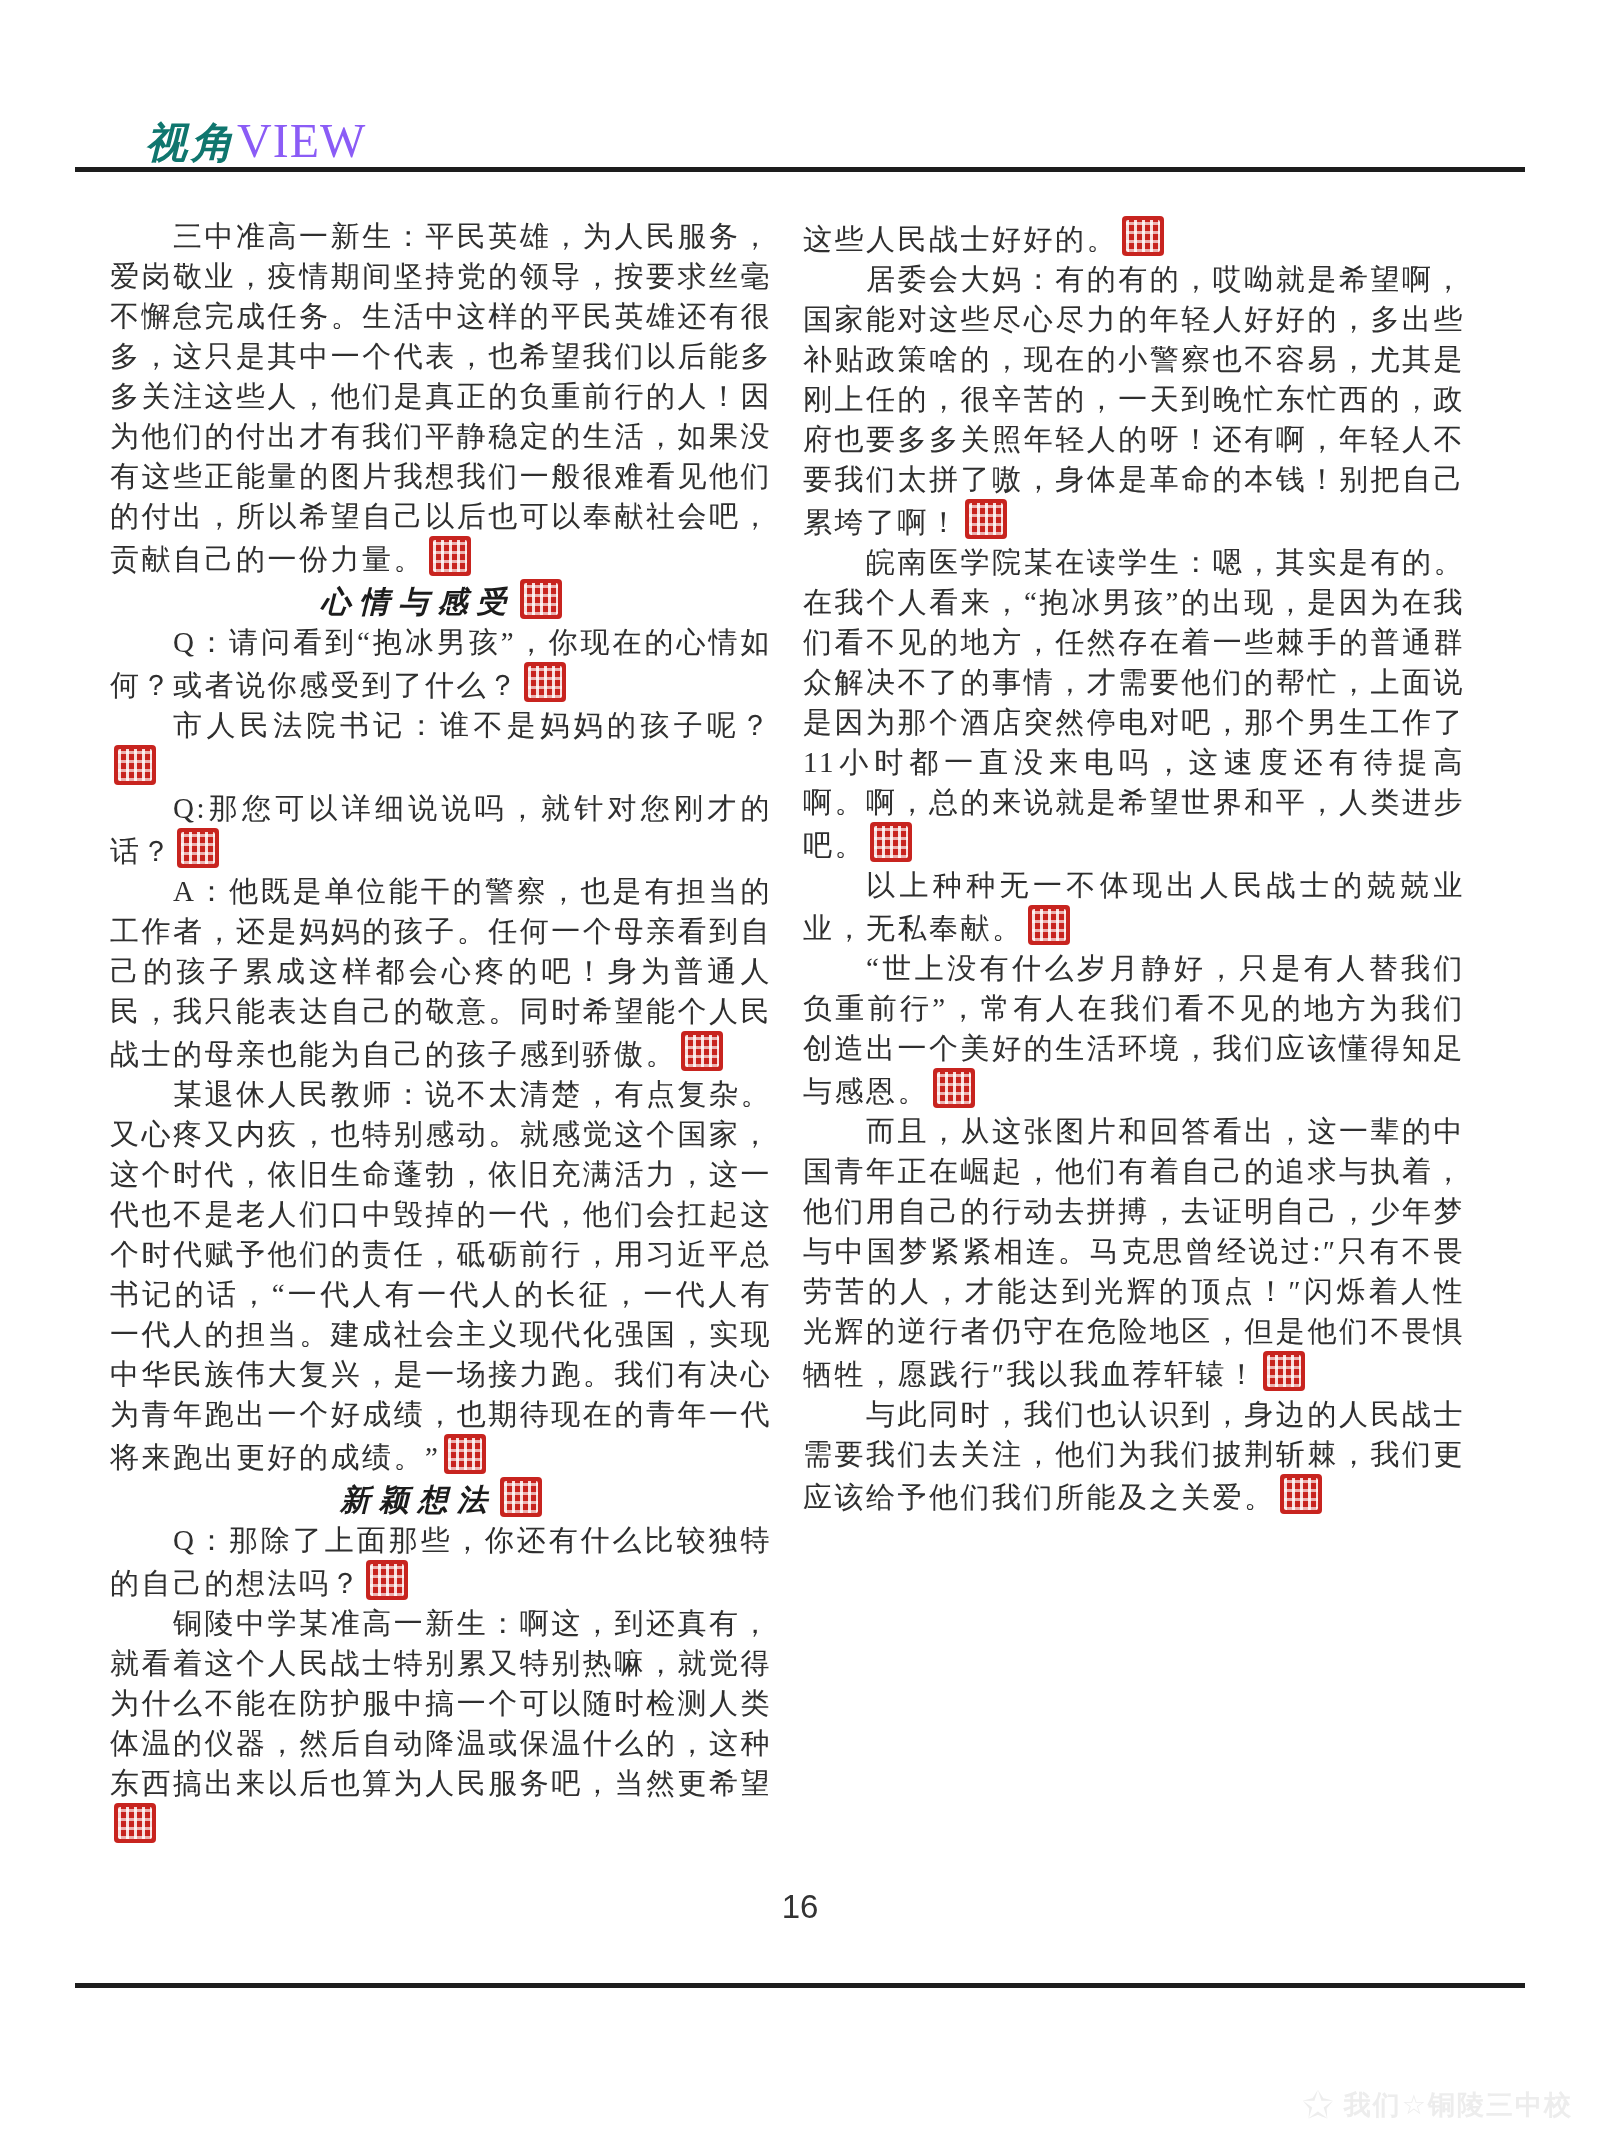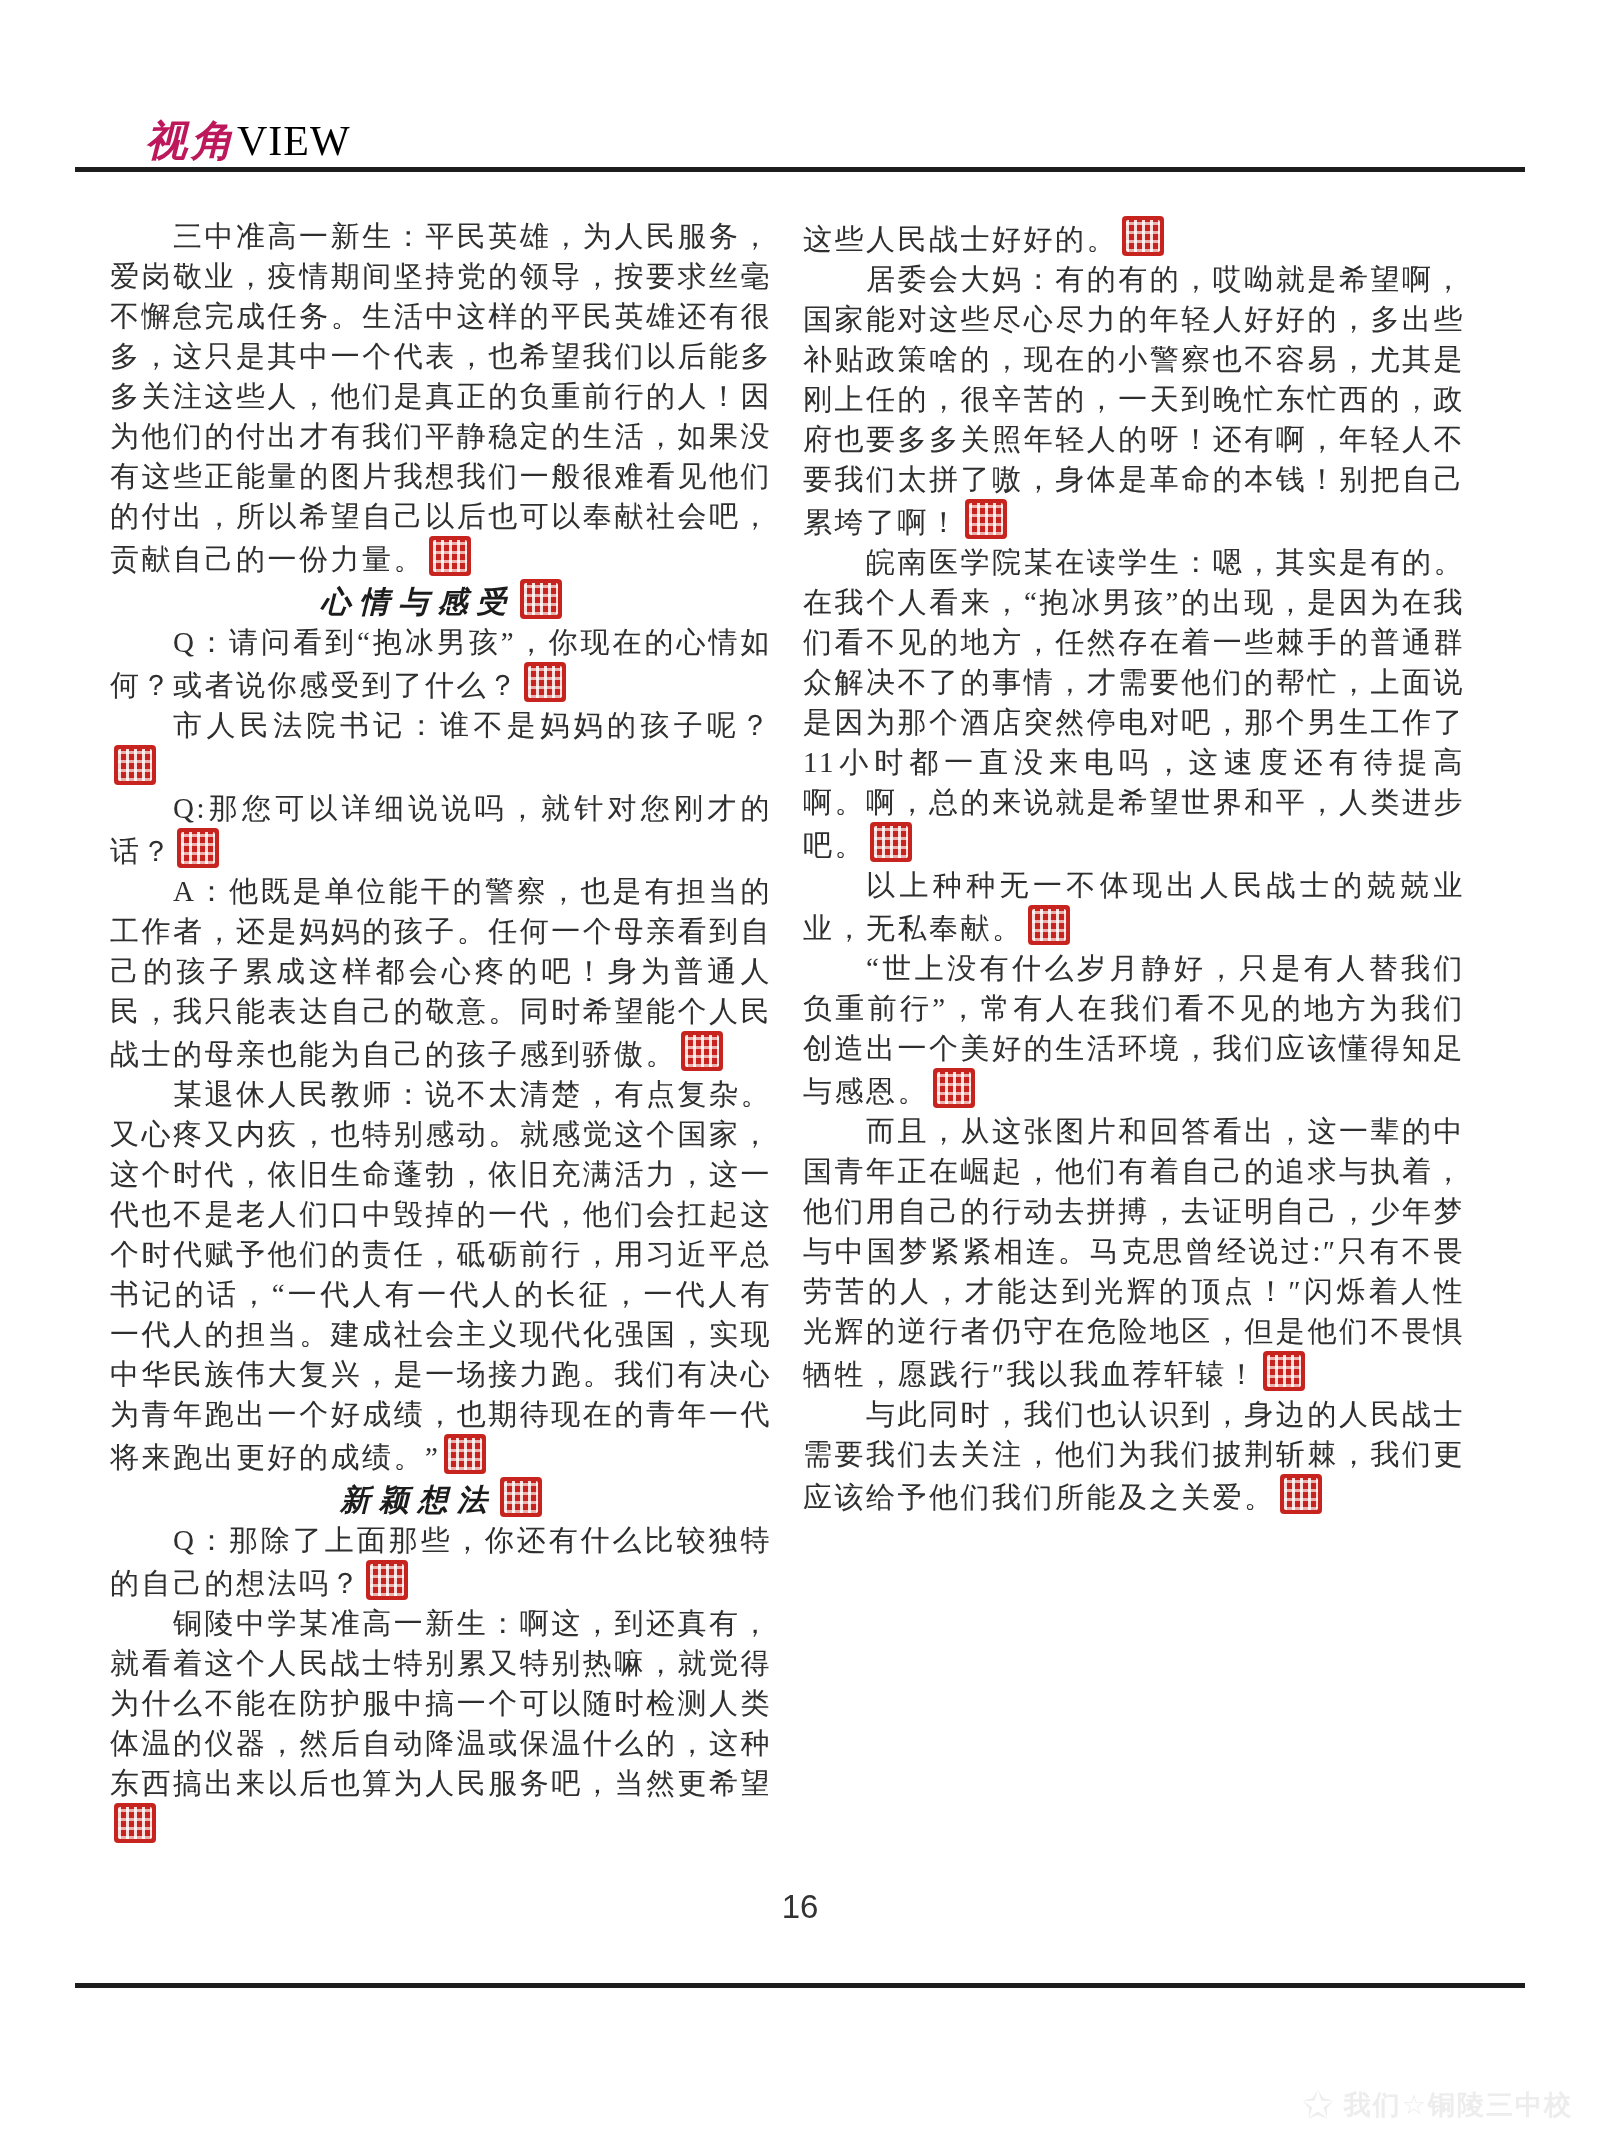--- a/index.html
+++ b/index.html
@@ -11,24 +11,24 @@
     font-family:"Liberation Serif","DejaVu Serif",serif;
     color:#2f2f2f;
   }
   
   .masthead{
     position:absolute;left:145px;top:118px;
     white-space:nowrap;line-height:46px;
   }
   .masthead .zh{
     font-size:42px;font-weight:bold;font-style:italic;
-    letter-spacing:4px;color:#be185d;
+    letter-spacing:4px;color:#0f766e;
   }
   .masthead .en{
-    font-size:42px;letter-spacing:1px;color:#000000;
+    font-size:48px;letter-spacing:1px;color:#8b5cf6;
     font-family:"Liberation Serif",serif;
     text-align:right;
   }
   .rule{
     position:absolute;left:75px;right:75px;height:5px;
     background:#1d1d1d;
   }
   .rule.top{top:167px;}
   .rule.bottom{top:1983px;}
   

